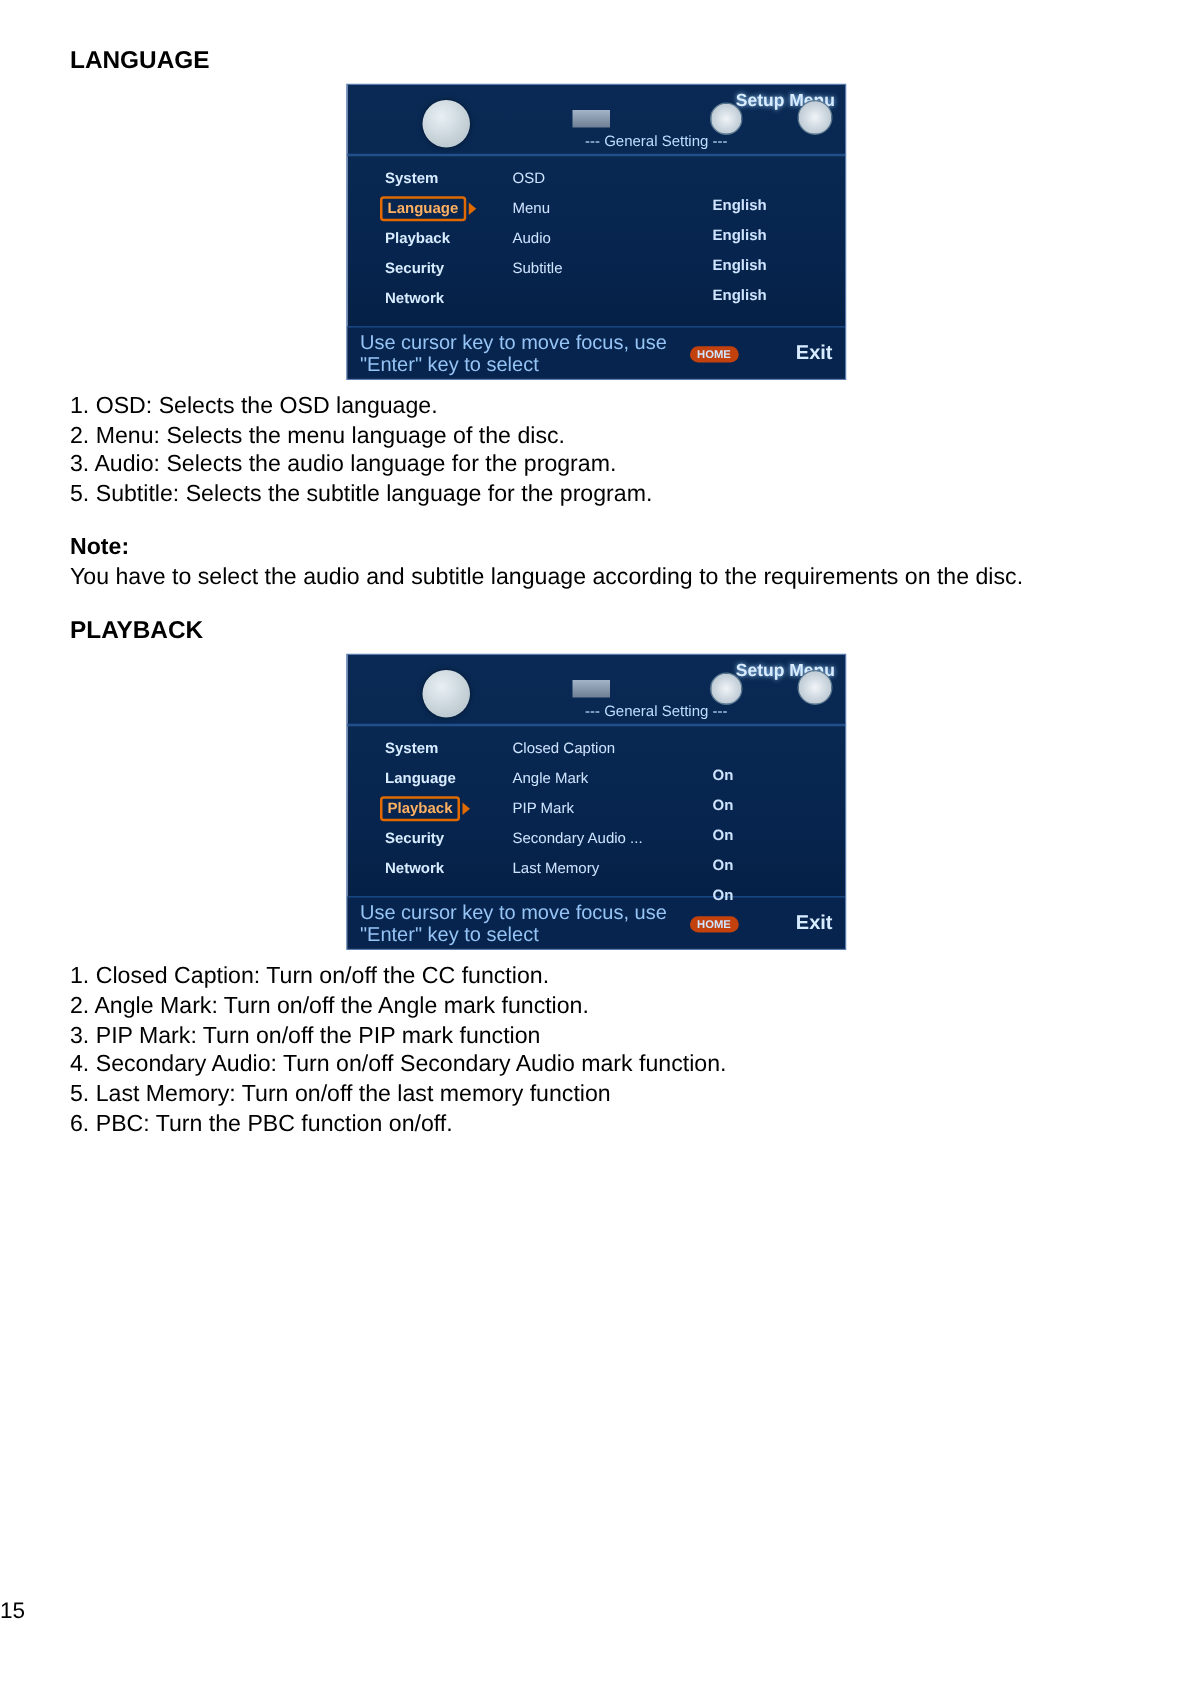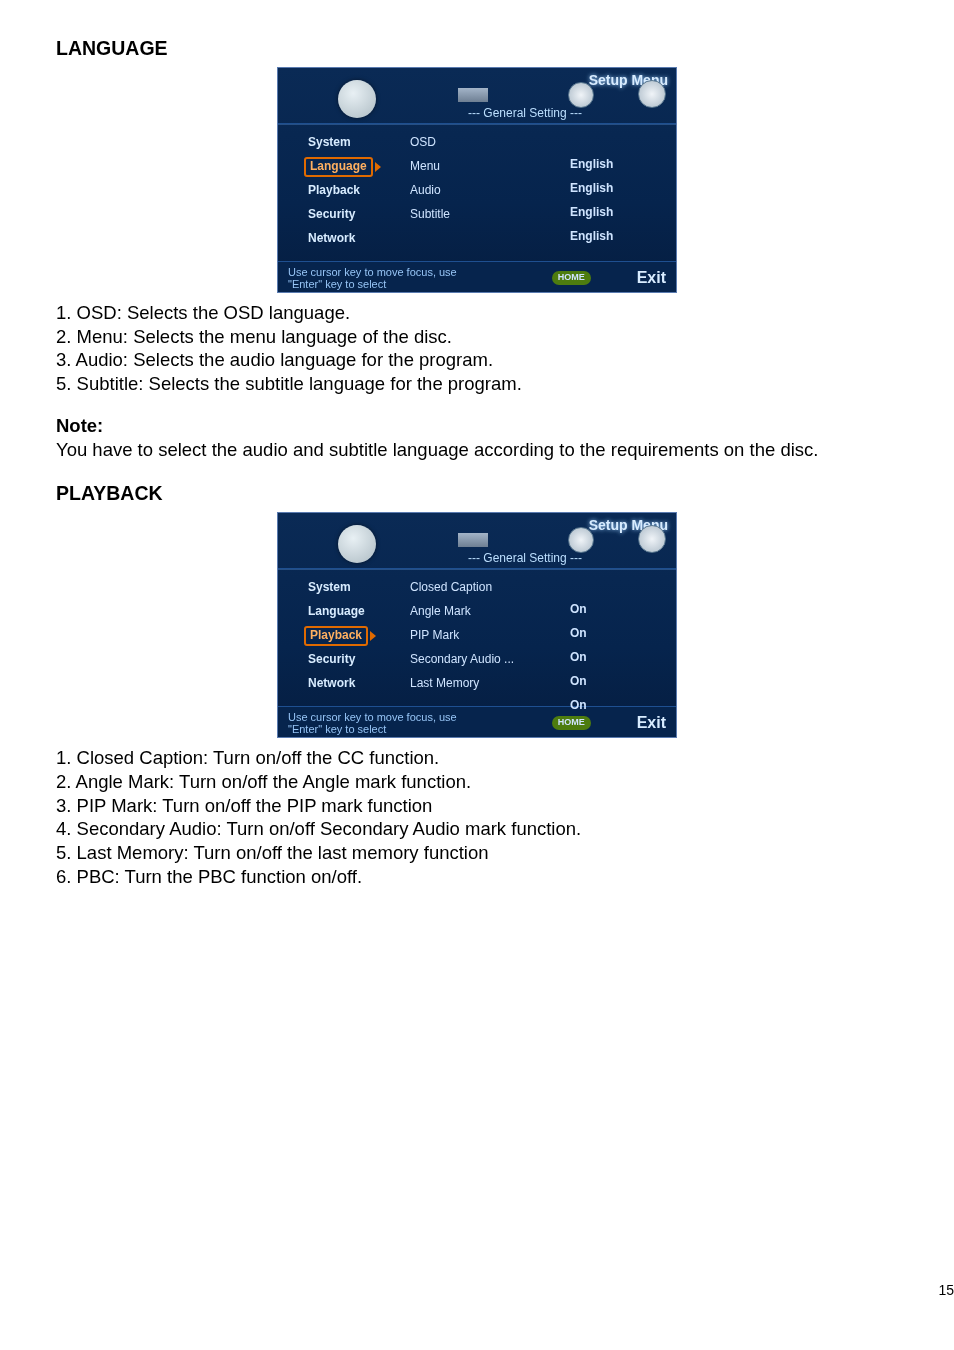--- a/index.html
+++ b/index.html
@@ -86,33 +86,33 @@
     border-top: 5px solid transparent;
     border-bottom: 5px solid transparent;
   }
   .ss-footer {
     border-top: 1px solid #1e4f90;
     padding: 4px 10px 2px 10px;
     display: flex; justify-content: space-between; align-items: center;
     font-size: 11px;
     background: #06244d;
   }
-  .ss-footer-left { color: #96c4f5; font-size: 11px; line-height: 1.1; }
+  .ss-footer-left { color: #96c4f5; font-size: 16px; line-height: 1.1; }
   .ss-footer-right { display: flex; align-items: center; gap: 6px; }
   .ss-home-pill {
-    background: #4d7c0f; color: #d0e4ff; border-radius: 8px;
+    background: #c2410c; color: #d0e4ff; border-radius: 8px;
     font-size: 9px; padding: 1px 6px; font-weight: bold;
   }
   .ss-exit { color: #d8ecff; font-weight: bold; font-size: 16px; padding-left: 40px; }
 
   .num-list { margin-bottom: 18px; }
   .num-list .li { }
   .bold { font-weight: bold; }
   .note-block { margin-bottom: 20px; text-align: justify; }
-  .page-num { text-align: right; font-size: 14px; position: absolute; bottom: 50px; left: 0; right: 0; }
+  .page-num { text-align: left; font-size: 18px; position: absolute; bottom: 50px; left: 0; right: 0; }
 </style>
 </head>
 <body>
 
 <div class="section-title">LANGUAGE</div>
 
 <div class="screenshot-wrap">
   <div class="screenshot">
     <div class="ss-topright">Setup Menu</div>
     <div class="ss-header">

